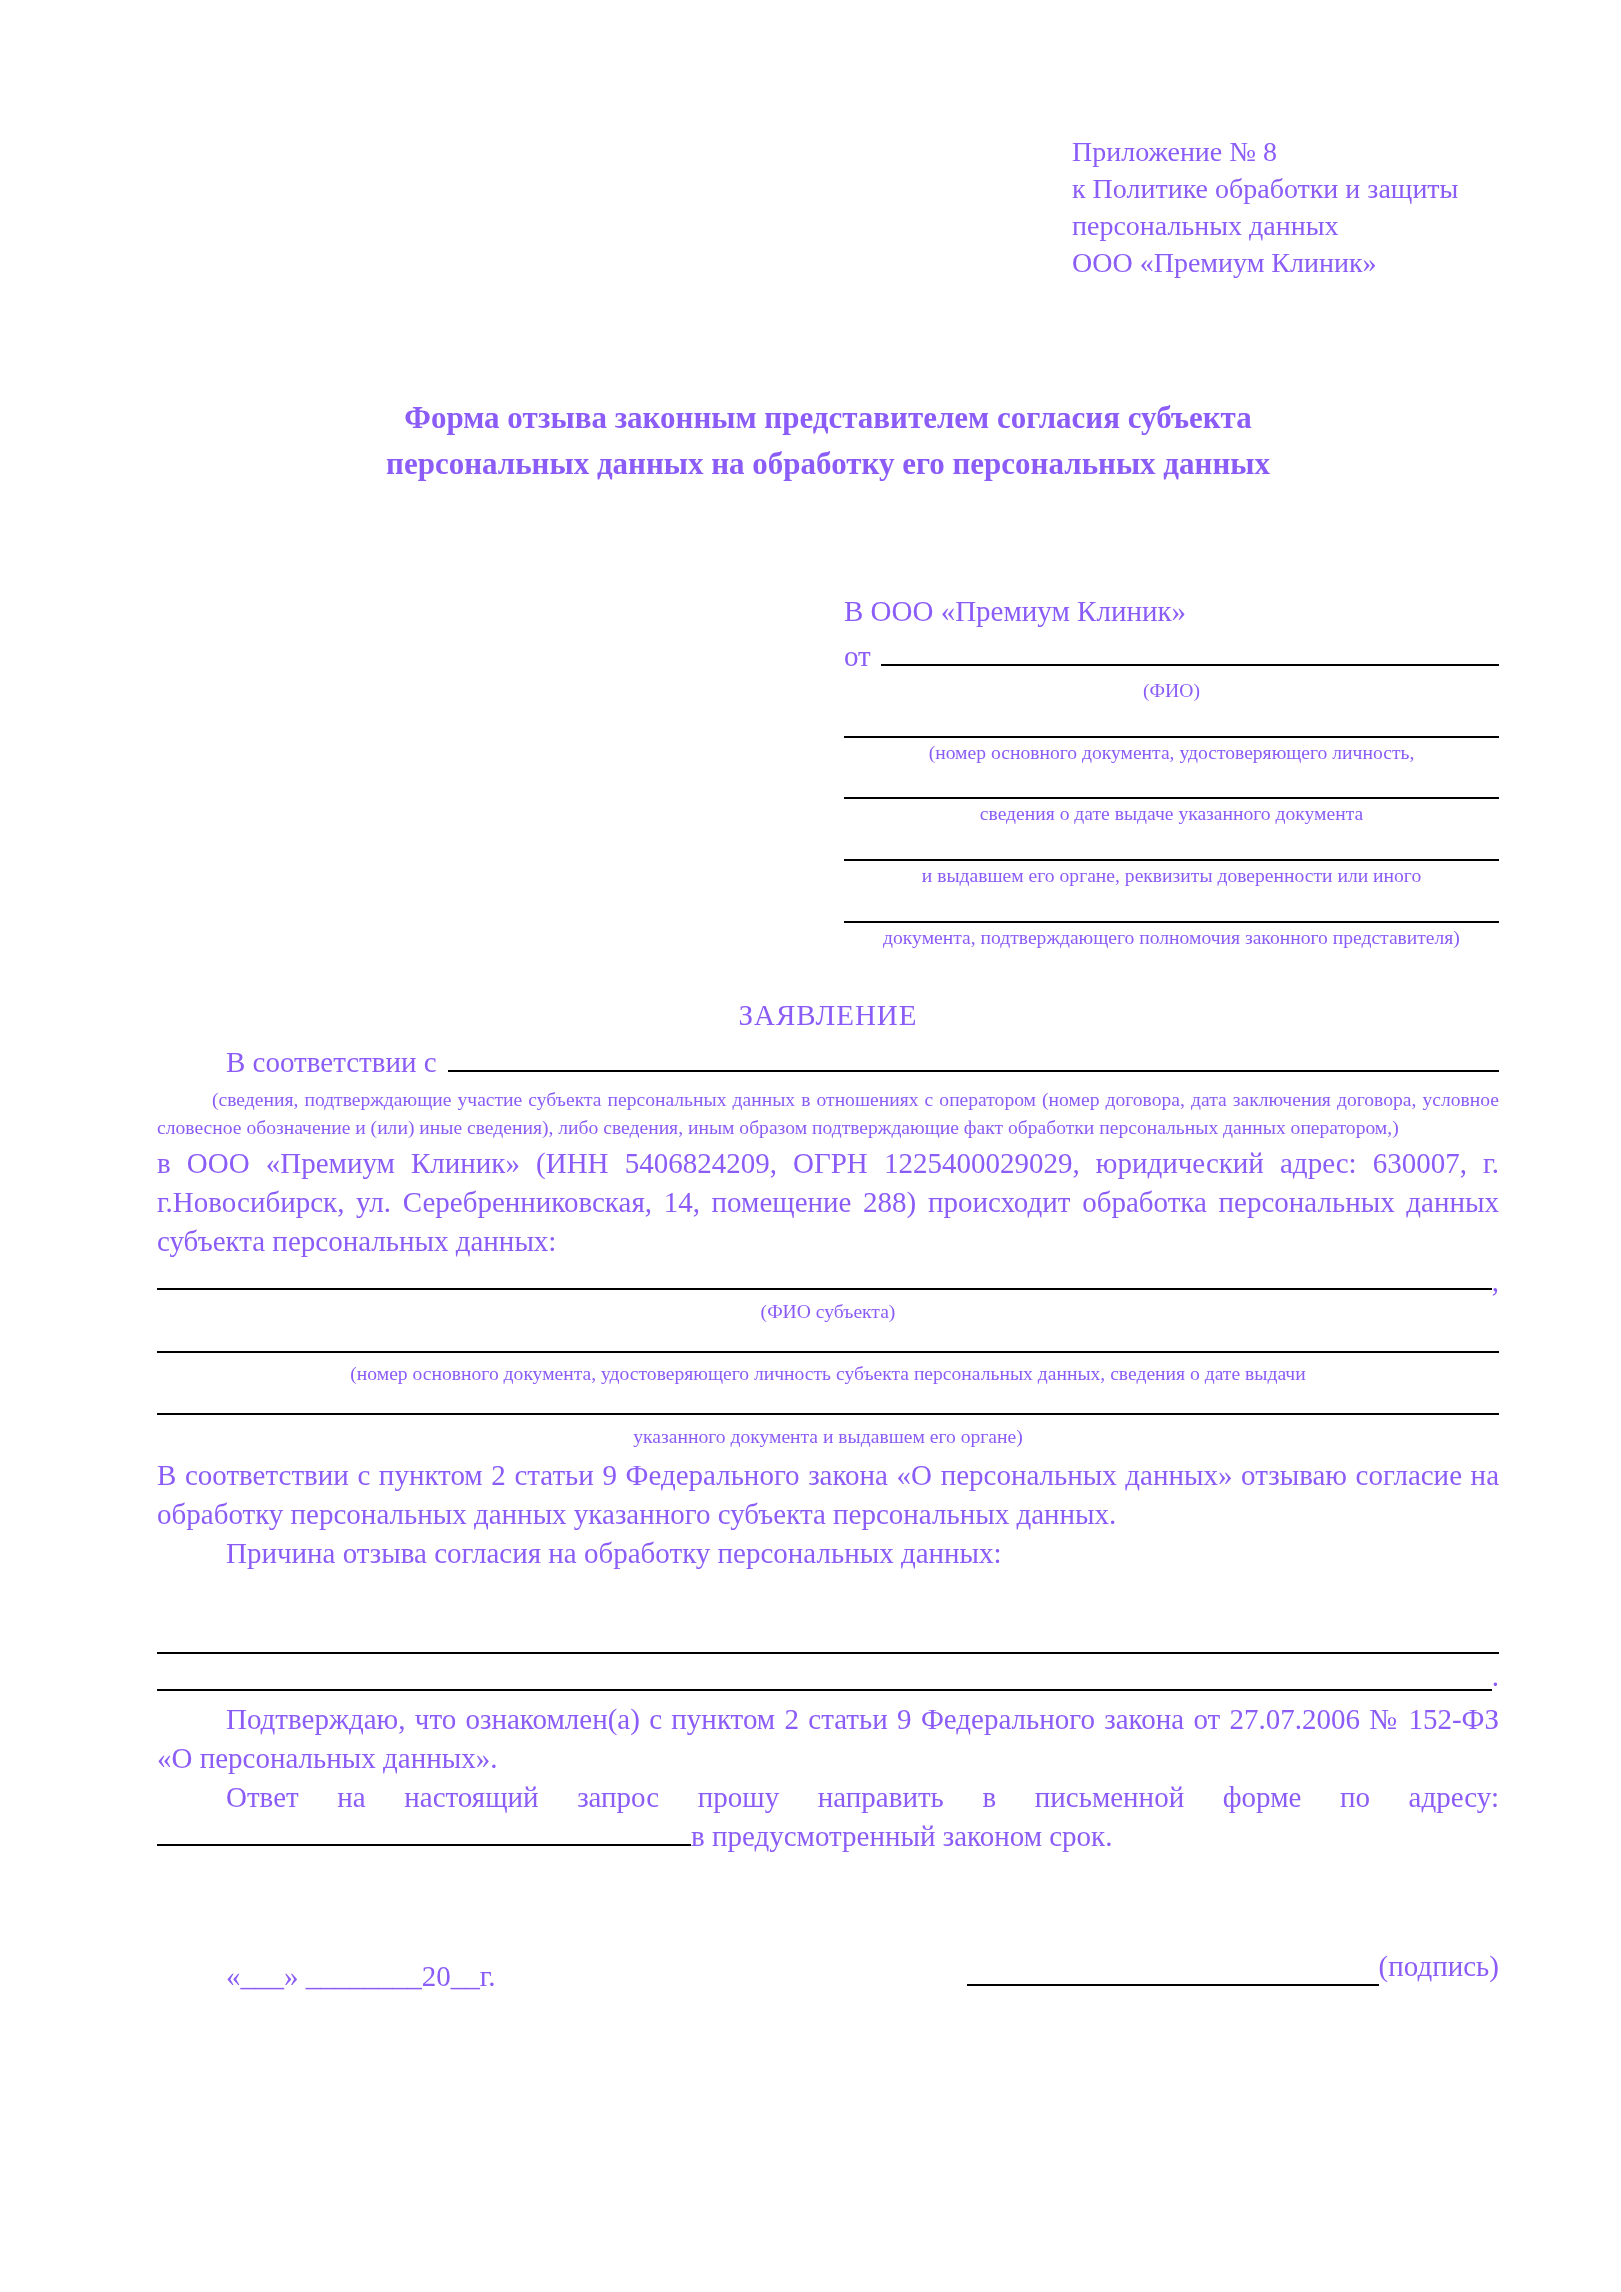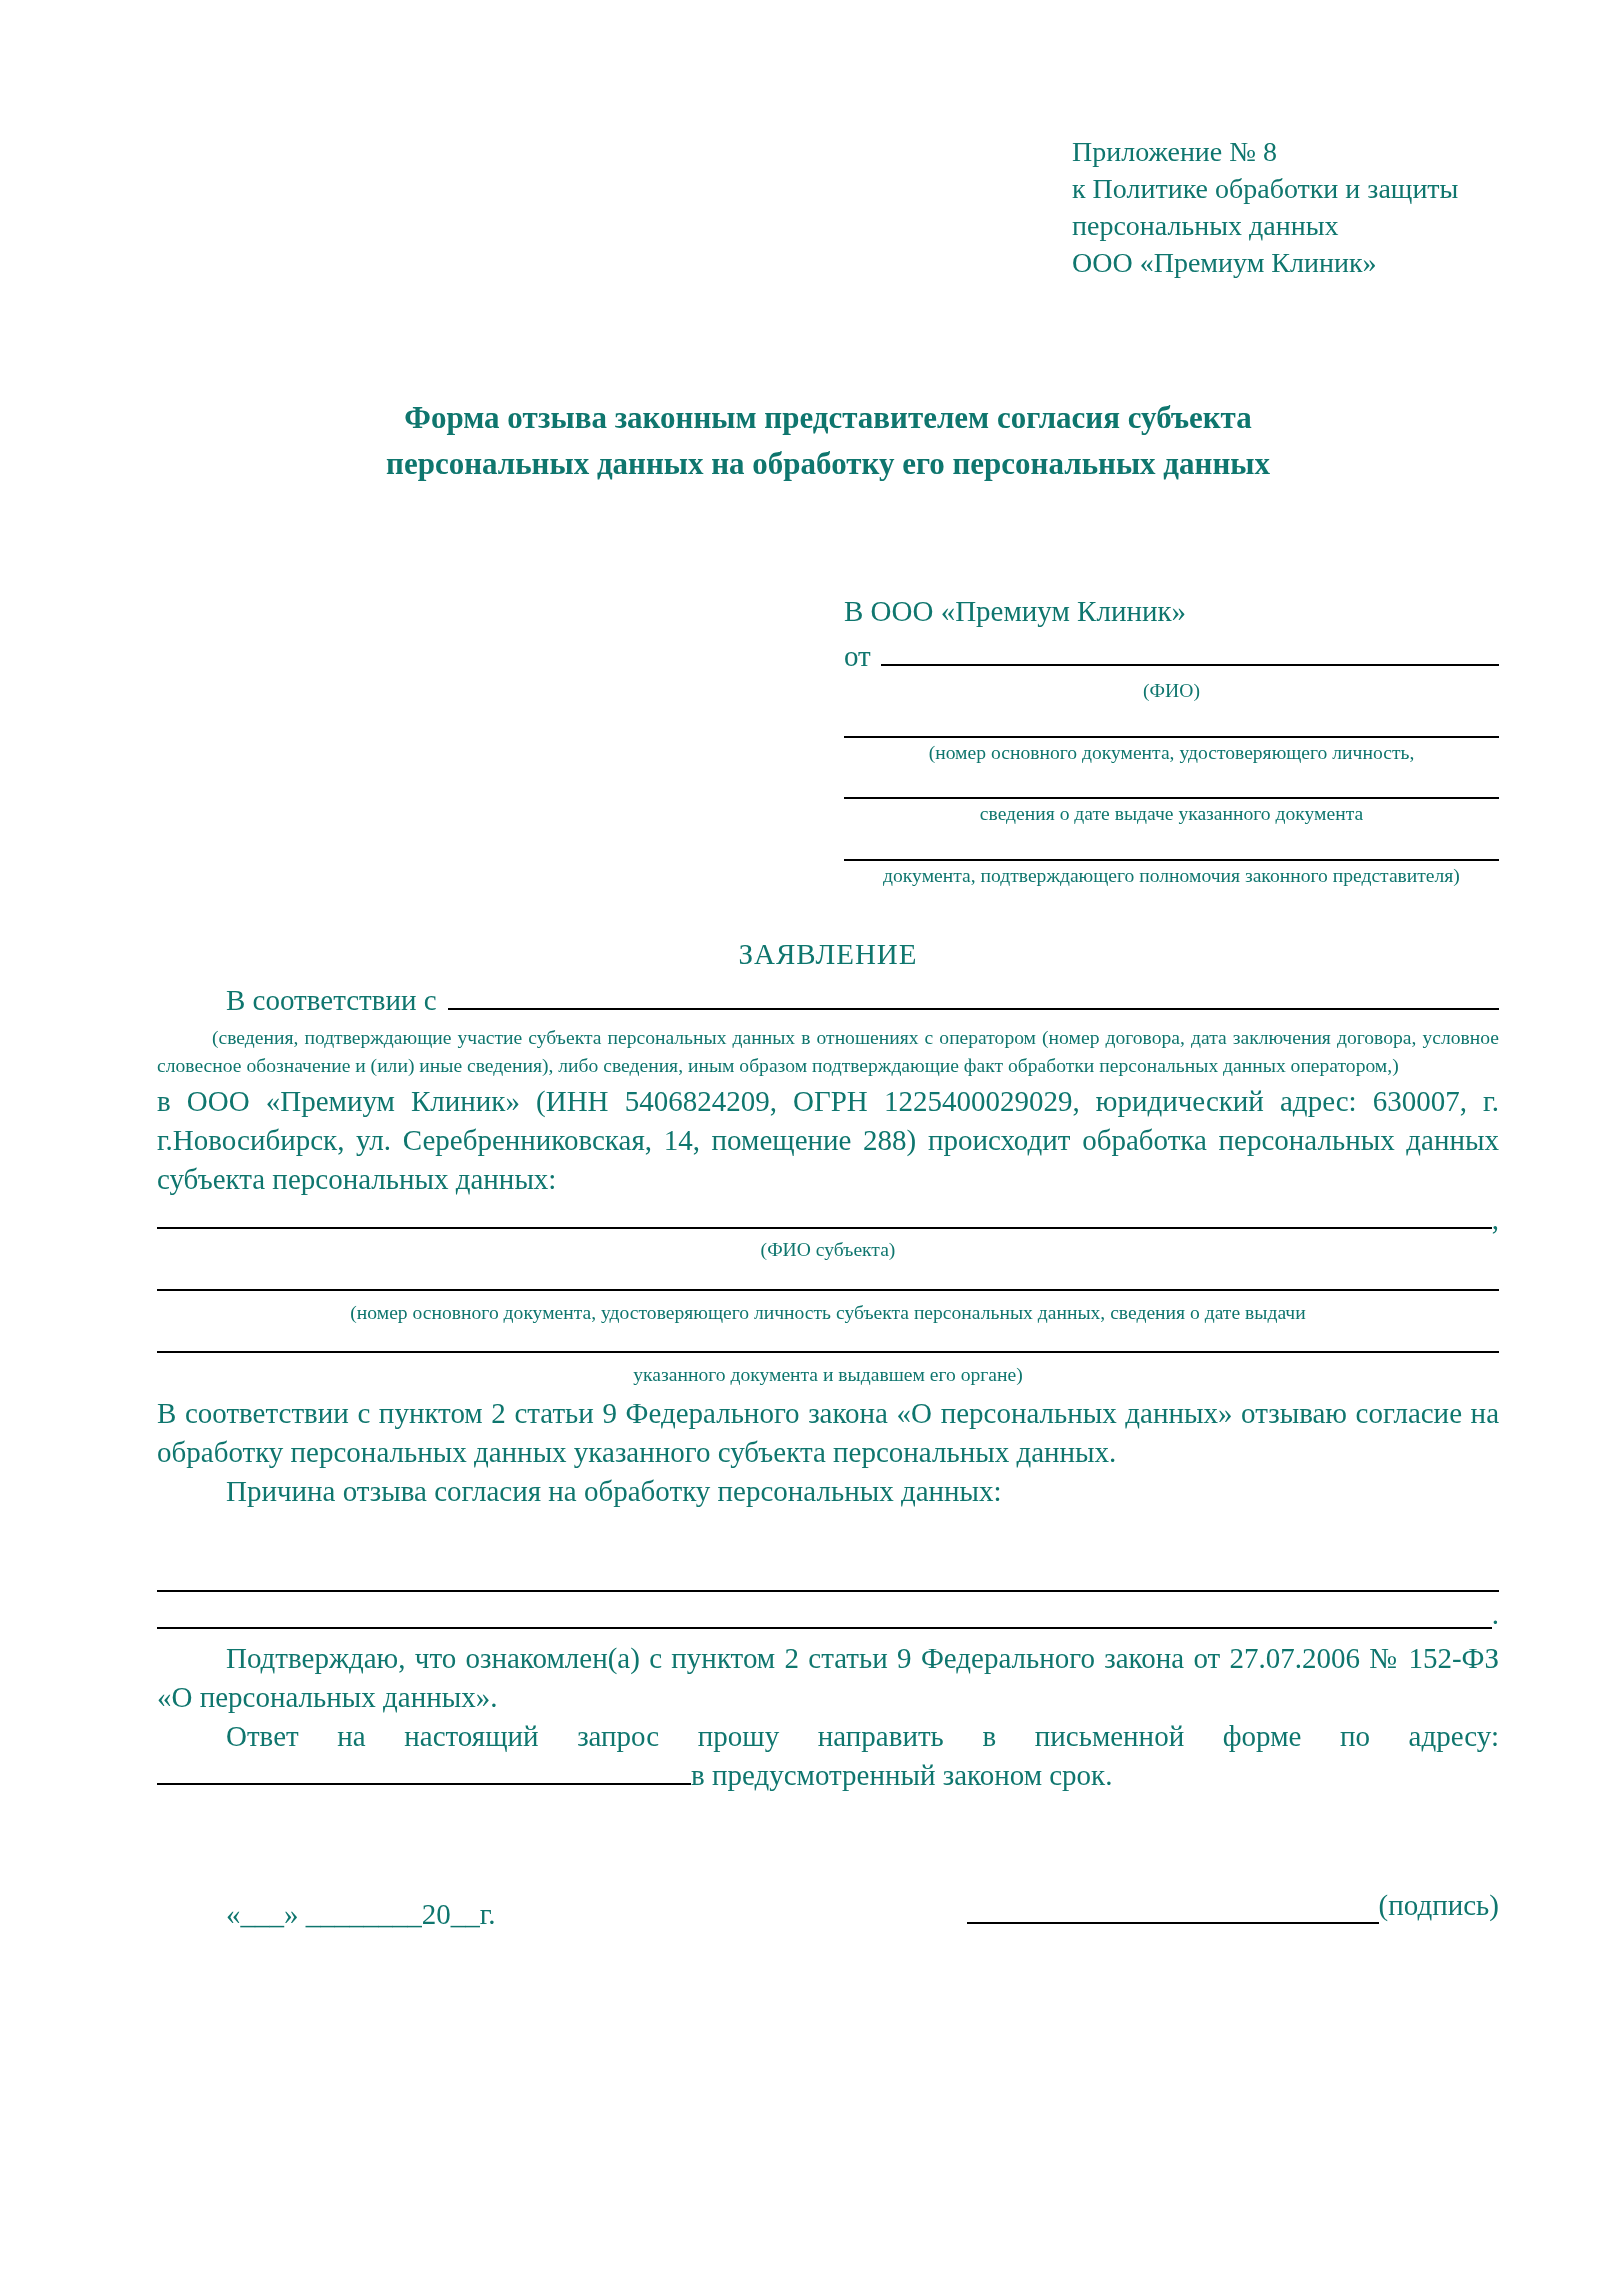--- a/index.html
+++ b/index.html
@@ -7,21 +7,21 @@
     padding: 0;
     background: #ffffff;
   }
   .page {
     position: relative;
     width: 1621px;
     height: 2293px;
     box-sizing: border-box;
     margin: 0 auto;
     background: #ffffff;
-    color: #0f766e;
+    color: #8b5cf6;
     font-family: "Liberation Serif", "DejaVu Serif", serif;
     font-size: 29px;
     padding: 133px 122px 0 157px;
     overflow: hidden;
   }
 
   
   .doc-header {
     width: 427px;
     margin-left: auto;
@@ -176,20 +176,24 @@
     <div class="addr-field">
       <div class="field-line"></div>
       <div class="small-caption">(номер основного документа, удостоверяющего личность,</div>
     </div>
     <div class="addr-field">
       <div class="field-line"></div>
       <div class="small-caption">сведения о дате выдаче указанного документа</div>
     </div>
     <div class="addr-field">
       <div class="field-line"></div>
+      <div class="small-caption">и выдавшем его органе, реквизиты доверенности или иного</div>
+    </div>
+    <div class="addr-field">
+      <div class="field-line"></div>
       <div class="small-caption">документа, подтверждающего полномочия законного представителя)</div>
     </div>
   </div>
 
   <div class="stmt-heading">ЗАЯВЛЕНИЕ</div>
 
   <div class="line-row intro-row">
     <span class="label">В соответствии с</span>
     <span class="fill-line"></span>
   </div>

